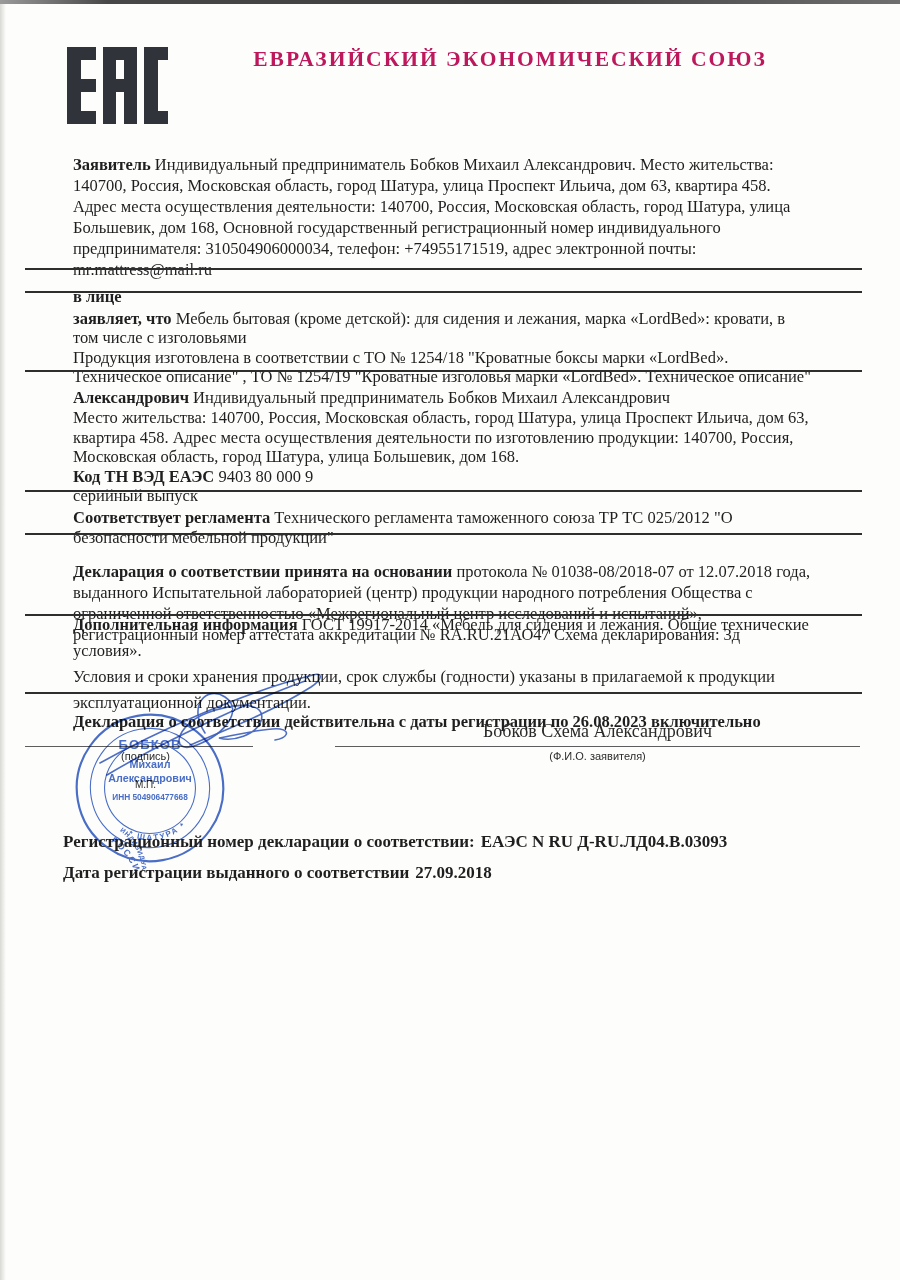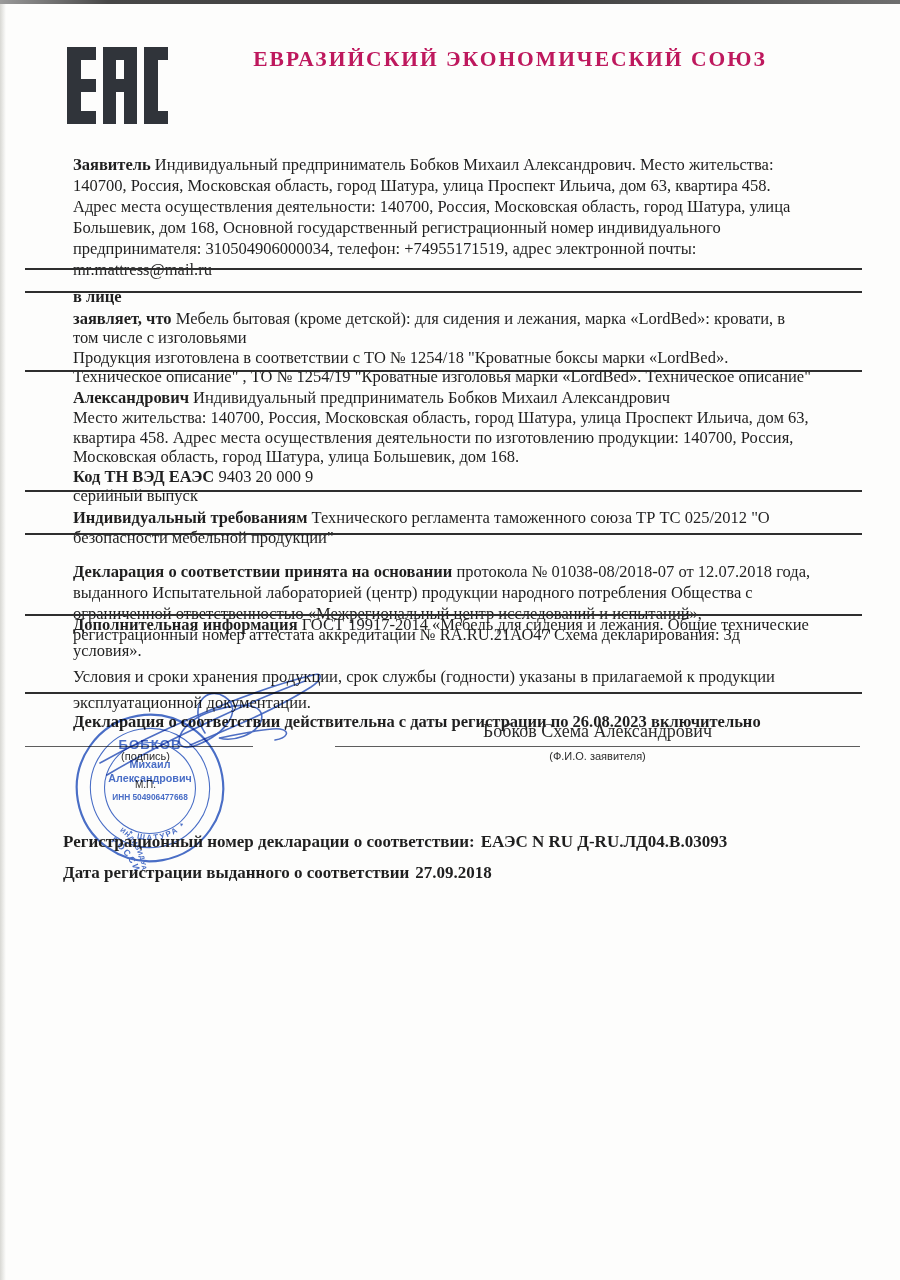--- a/index.html
+++ b/index.html
@@ -76,25 +76,25 @@
 <p class="sec" style="top:293px;line-height:19.3px"><b>заявляет, что</b><span class="t"> Мебель бытовая (кроме детской): для сидения и лежания, марка «LordBed»: кровати, в
 том числе с изголовьями
 Продукция изготовлена в соответствии с ТО № 1254/18 "Кроватные боксы марки «LordBed».
 Техническое описание" , ТО № 1254/19 "Кроватные изголовья марки «LordBed». Техническое описание"</span></p>
 <div class="hr" style="top:370px"></div>
 
 <p class="sec" style="top:372px;line-height:19.8px"><b>Александрович</b><span class="t"> Индивидуальный предприниматель Бобков Михаил Александрович
 Место жительства: 140700, Россия, Московская область, город Шатура, улица Проспект Ильича, дом 63,
 квартира 458. Адрес места осуществления деятельности по изготовлению продукции: 140700, Россия,
 Московская область, город Шатура, улица Большевик, дом 168.</span></p>
-<p class="sec" style="top:452px;line-height:18.8px"><b>Код ТН ВЭД ЕАЭС</b><span class="t"> 9403 20 000 9
+<p class="sec" style="top:452px;line-height:18.8px"><b>Код ТН ВЭД ЕАЭС</b><span class="t"> 9403 80 000 9
 серийный выпуск</span></p>
 <div class="hr" style="top:490px"></div>
 
-<p class="sec" style="top:492px;line-height:19.5px"><b>Индивидуальный требованиям</b><span class="t"> Технического регламента таможенного союза ТР ТС 025/2012 "О
+<p class="sec" style="top:492px;line-height:19.5px"><b>Соответствует регламента</b><span class="t"> Технического регламента таможенного союза ТР ТС 025/2012 "О
 безопасности мебельной продукции"</span></p>
 <div class="hr" style="top:533px"></div>
 
 <p class="sec" style="top:545px;line-height:21px"><b>Декларация о соответствии принята на основании</b><span class="t"> протокола № 01038-08/2018-07 от 12.07.2018 года,
 выданного Испытательной лабораторией (центр) продукции народного потребления Общества с
 ограниченной ответственностью «Межрегиональный центр исследований и испытаний»,
 регистрационный номер аттестата аккредитации № RA.RU.21АО47 Схема декларирования: 3д</span></p>
 <div class="hr" style="top:614px"></div>
 
 <p class="sec" style="top:596px;line-height:26px"><b>Дополнительная информация</b><span class="t"> ГОСТ 19917-2014 «Мебель для сидения и лежания. Общие технические

